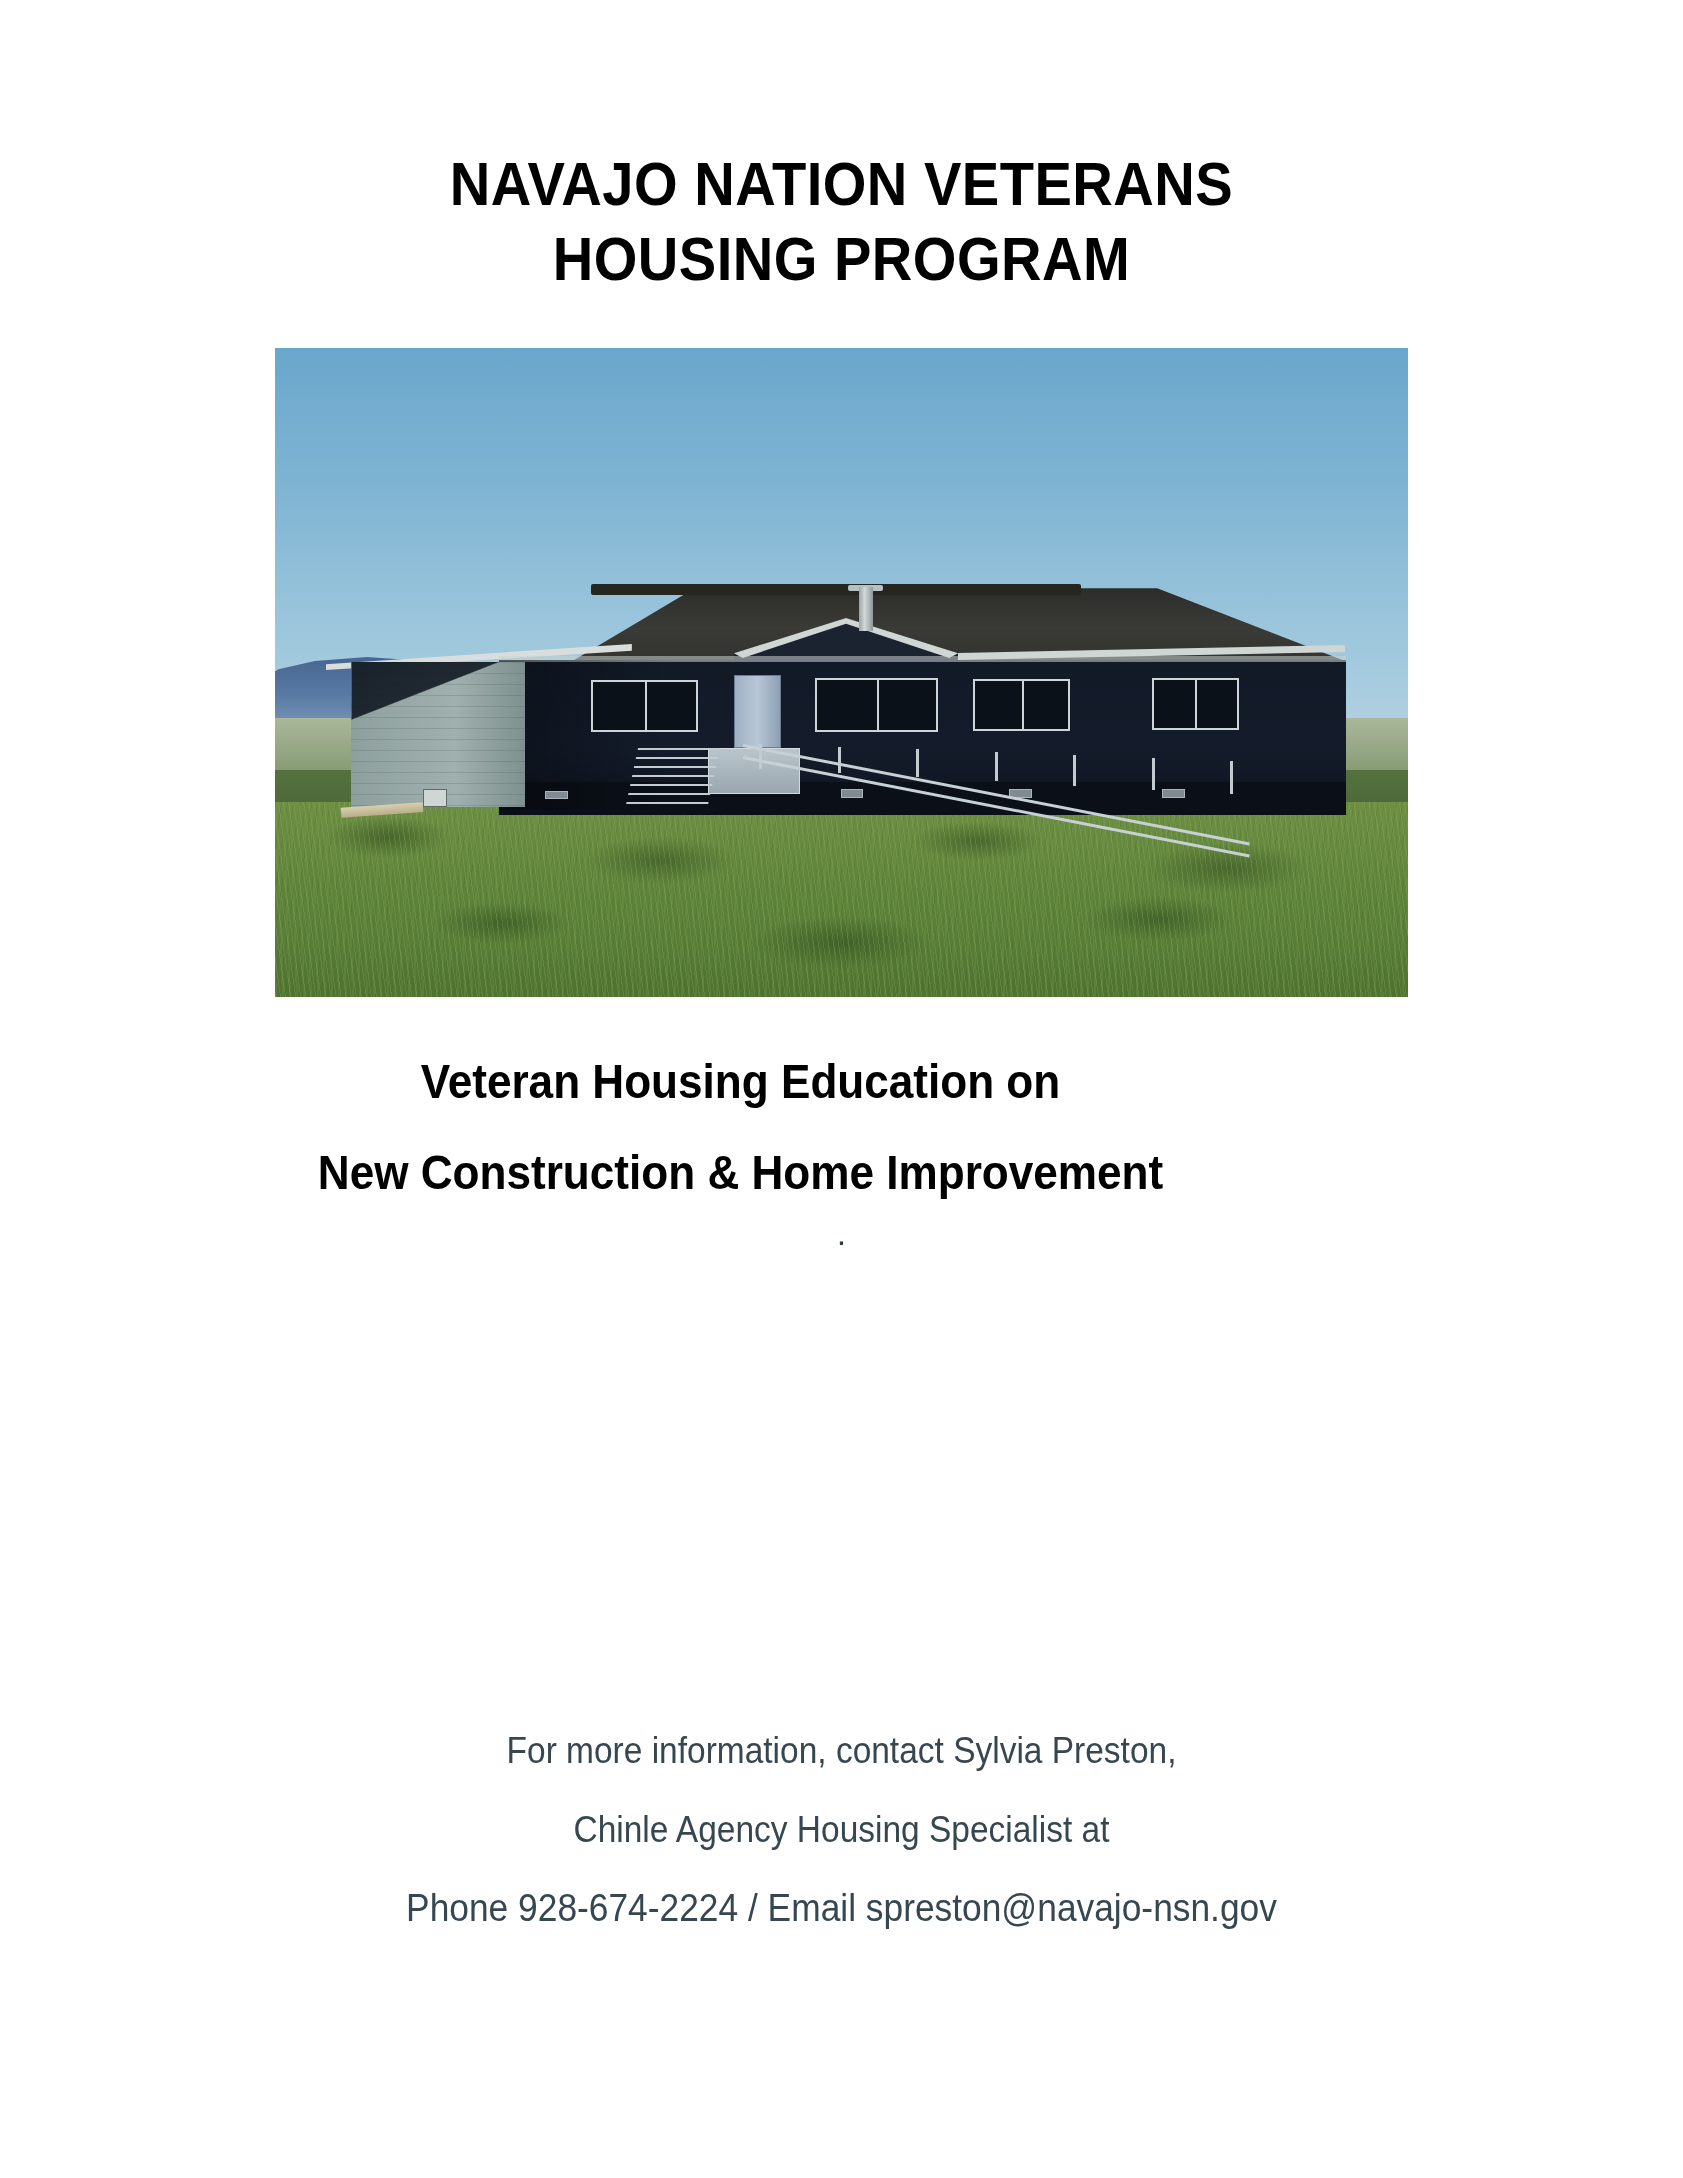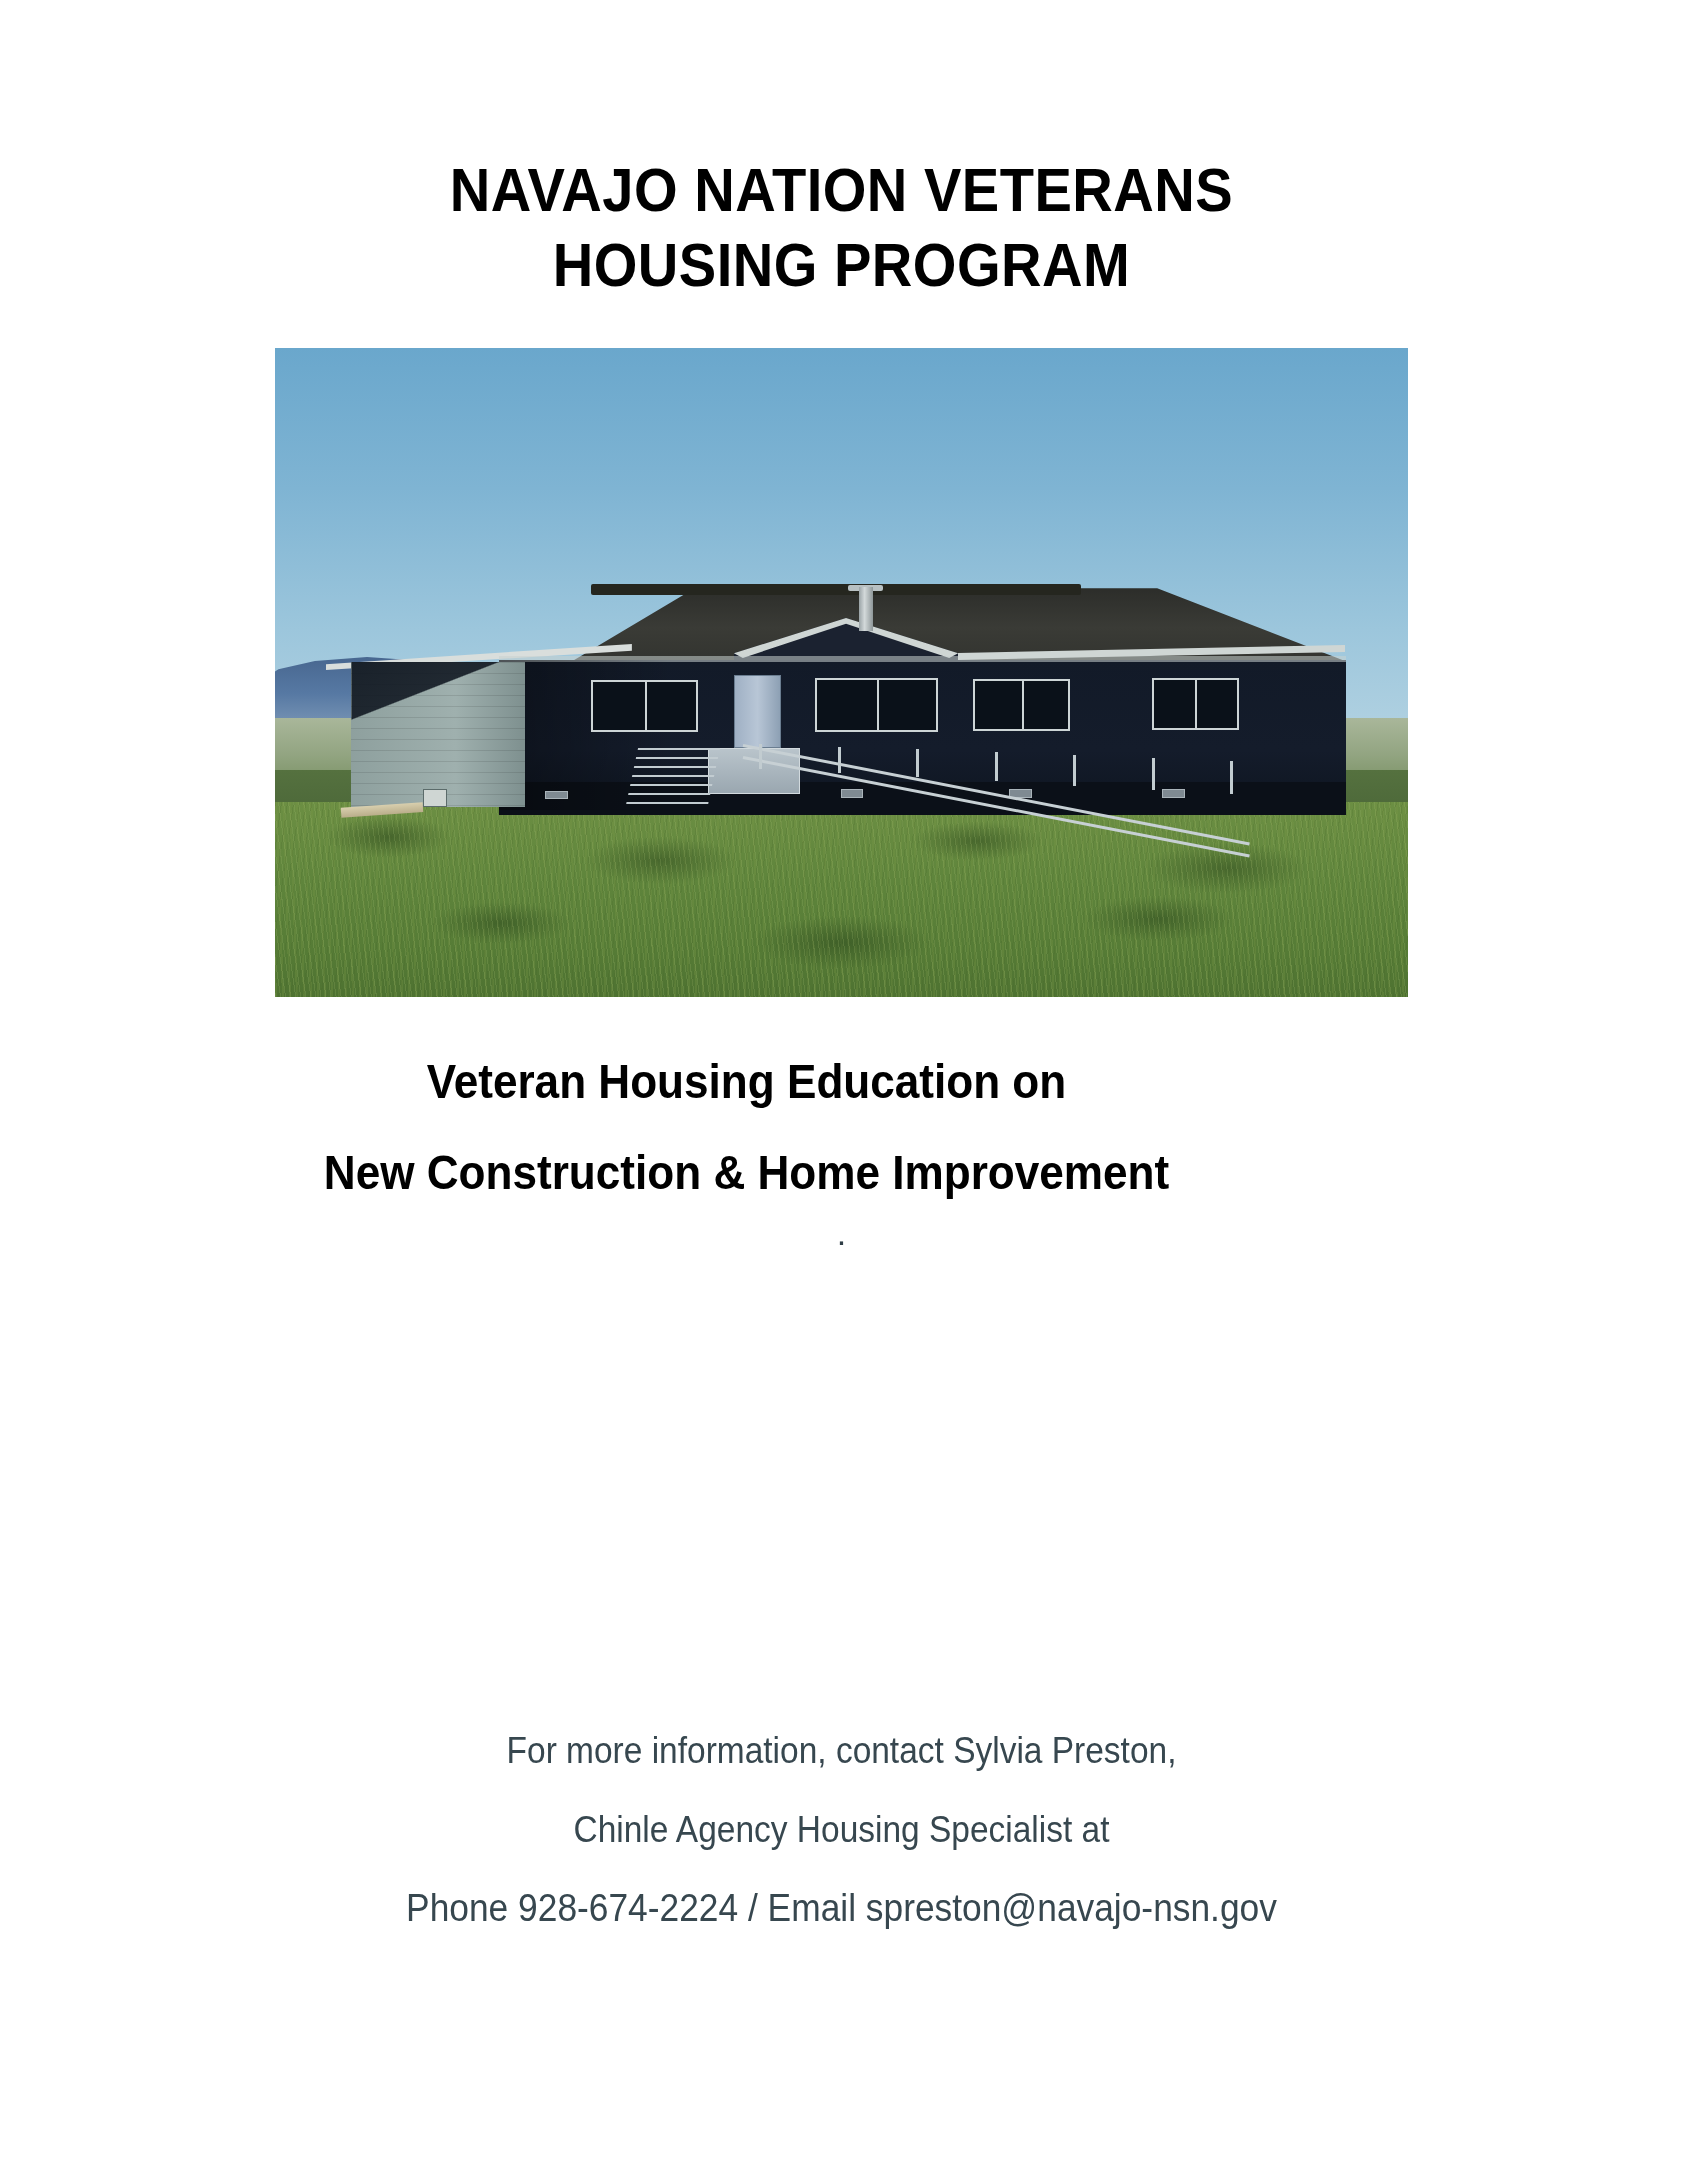--- a/index.html
+++ b/index.html
@@ -21,21 +21,20 @@
     background: #ffffff;
   }
 
   
   .title-block {
     position: absolute;
     top: 147px;
     left: 0;
     width: 1683px;
     text-align: center;
-    margin-top: 6px;
   }
   .title-line {
     font-family: "Liberation Sans Narrow", "Liberation Sans", sans-serif;
     font-weight: bold;
     font-size: 61px;
     line-height: 75px;
     letter-spacing: 0.5px;
     color: #000000;
     transform: scaleX(0.92);
     transform-origin: center center;
@@ -374,21 +373,20 @@
     transform: rotate(-4deg);
   }
 
   
   .subtitle-block {
     position: absolute;
     top: 1036px;
     left: 0;
     width: 1481px;
     text-align: center;
-    padding-left: 6px;
   }
   .subtitle-line {
     font-family: "Liberation Sans Narrow", "Liberation Sans", sans-serif;
     font-weight: bold;
     font-size: 49px;
     line-height: 91px;
     color: #000000;
     transform: scaleX(0.90);
     transform-origin: center center;
   }

